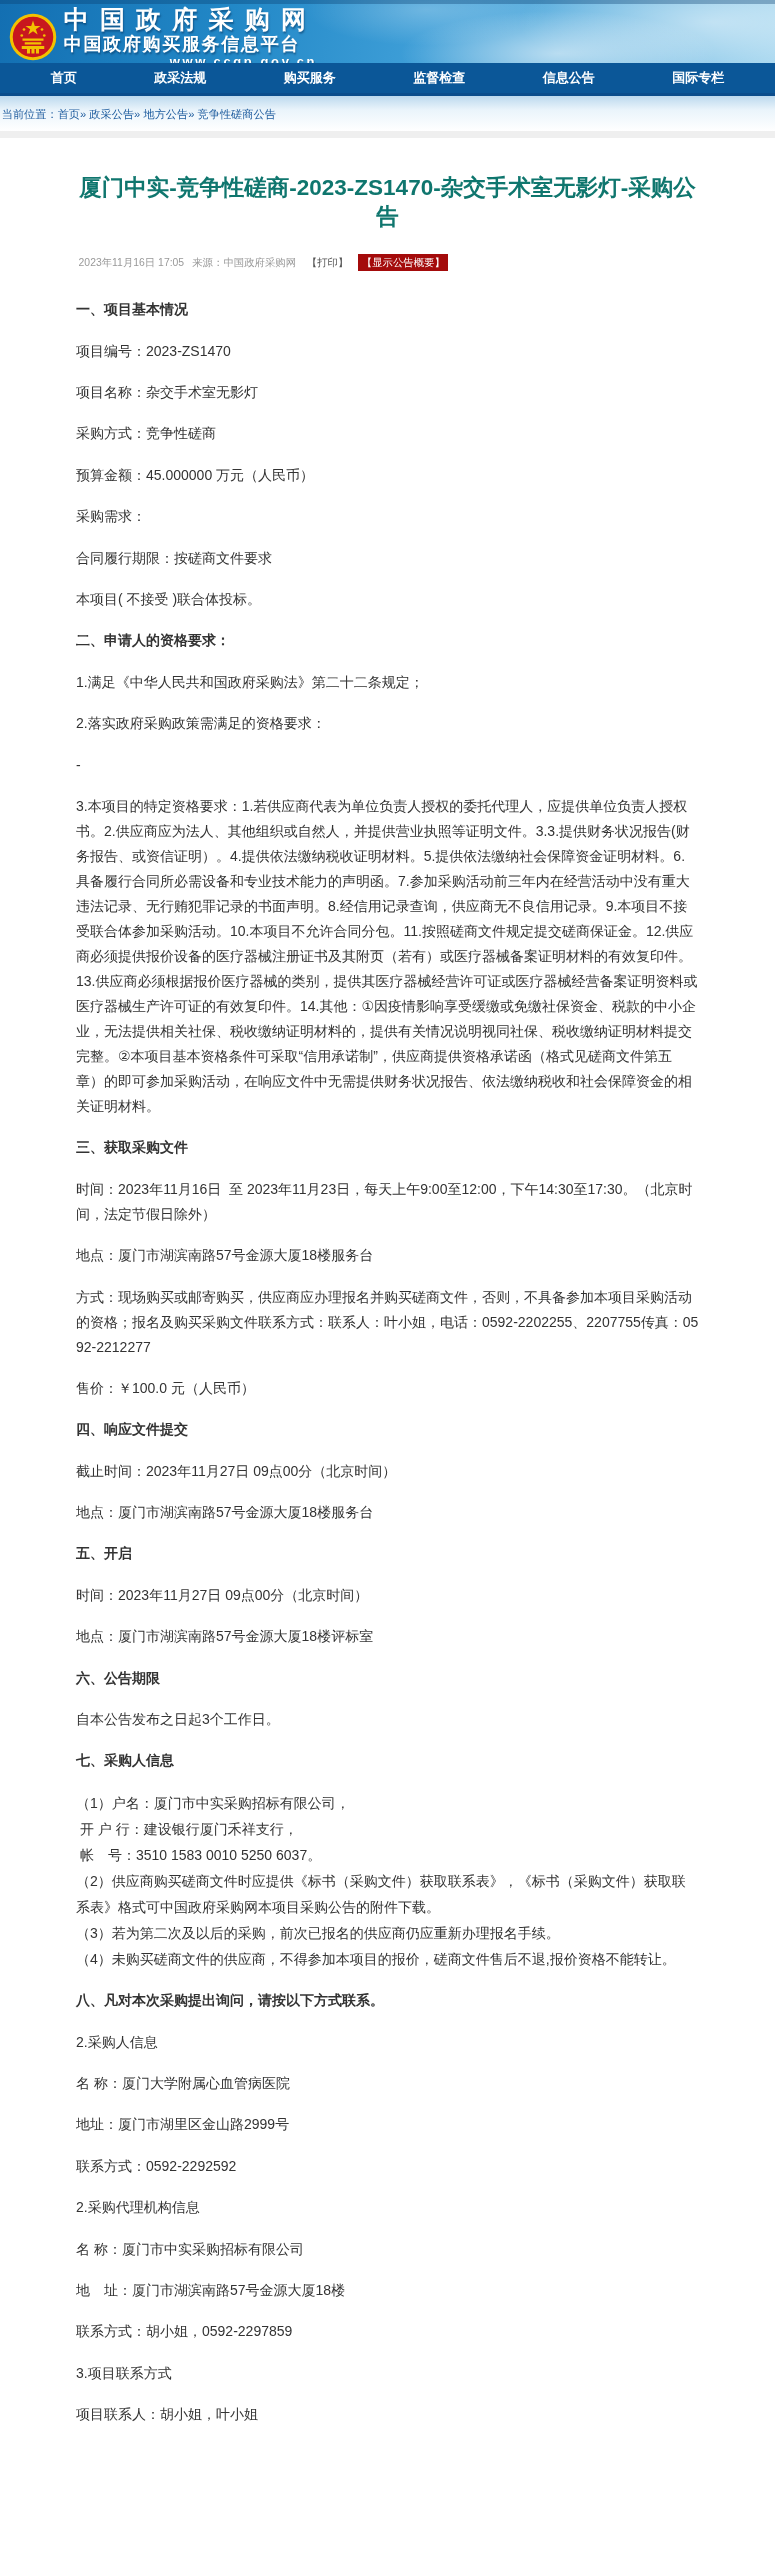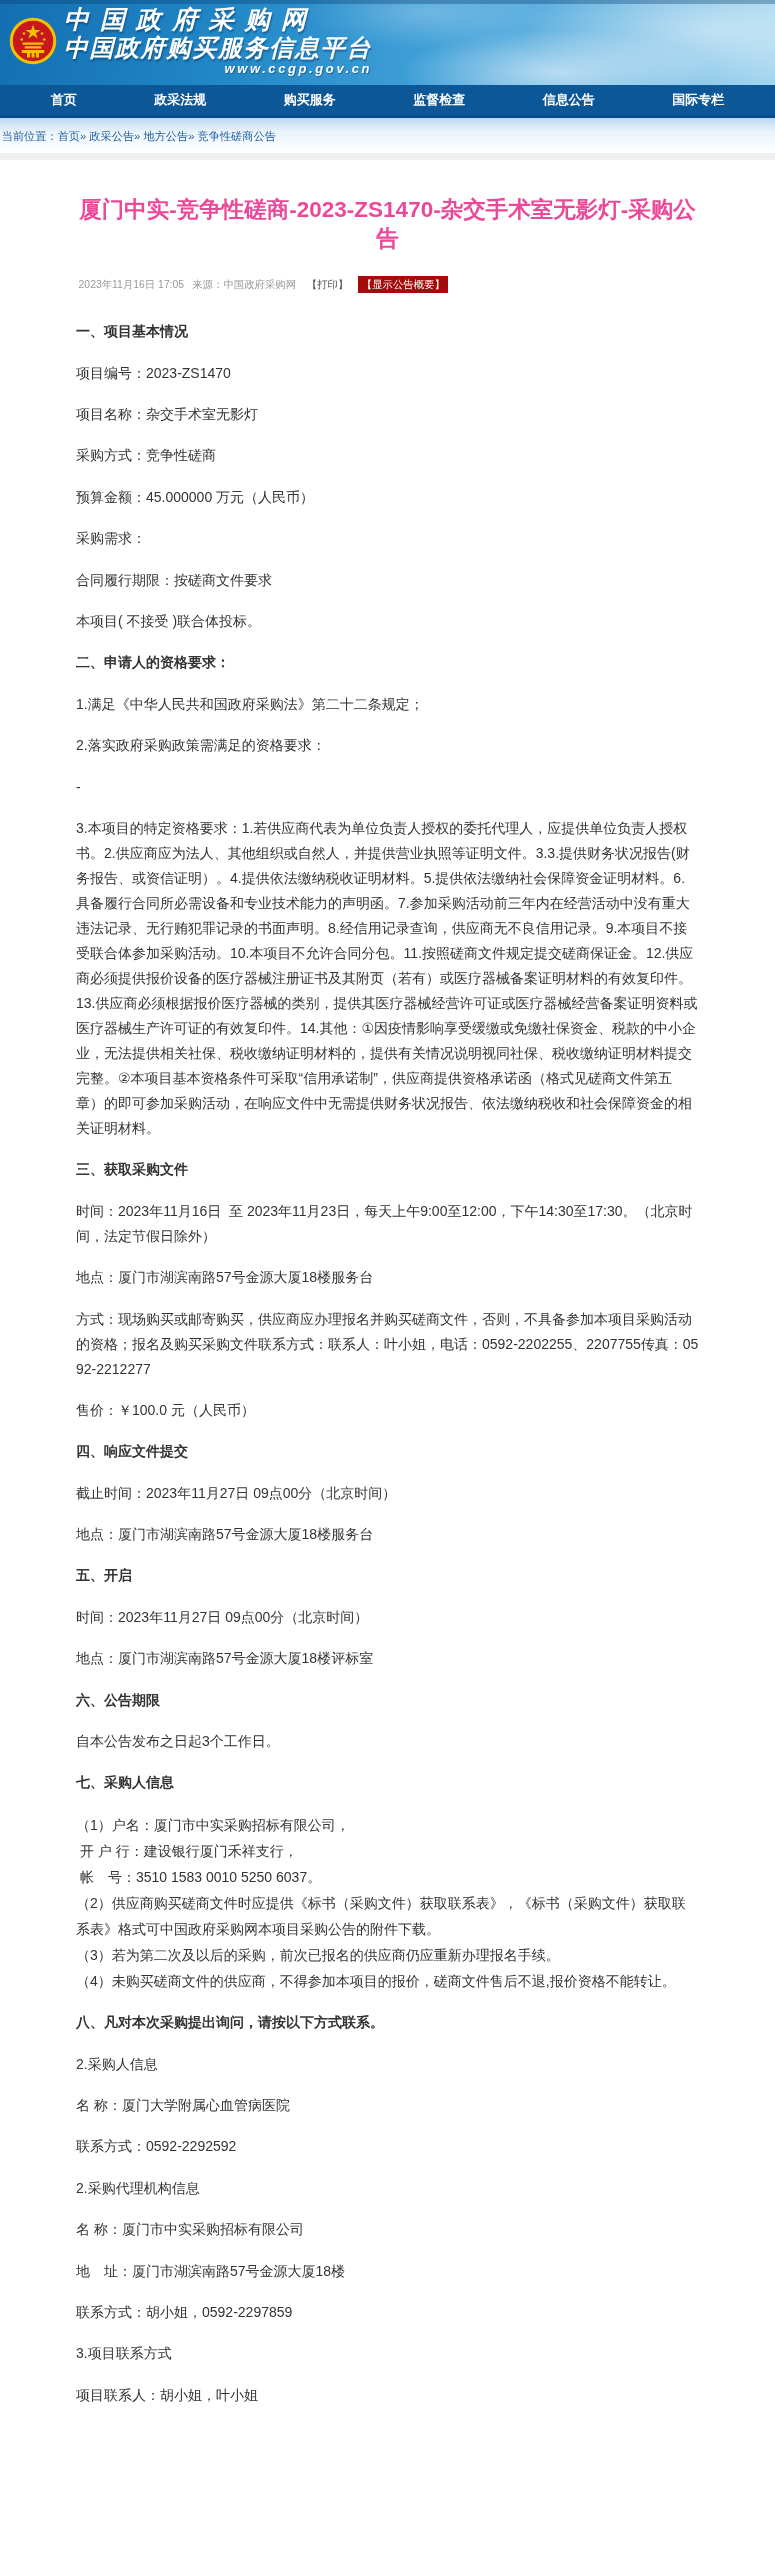--- a/index.html
+++ b/index.html
@@ -1,34 +1,33 @@
 <!DOCTYPE html>
 <html lang="zh" style="font-size:14px"><head>
 <meta charset="utf-8">
 <style>
   html,body { margin:0; padding:0; background:#fff; }
   body { font-family:"Liberation Sans","DejaVu Sans",sans-serif; color:#333; }
   .page { width:775px; margin:0 auto; background:#fff; }
 
   
   .banner {
-    height:85px; position:relative; overflow:hidden;
+    height:63px; position:relative; overflow:hidden;
     background-image:
       radial-gradient(ellipse 225px 61px at 72% 85%, rgba(255,255,255,.55), transparent 70%),
       radial-gradient(ellipse 277px 78px at 92% 35%, rgba(255,255,255,.45), transparent 70%),
       radial-gradient(ellipse 173px 52px at 55% 15%, rgba(255,255,255,.25), transparent 70%),
       linear-gradient(100deg,#136fb2 0%,#2288c7 30%,#3f9fd8 55%,#74bce4 80%,#a5d6ef 100%);
-    font-style: italic;
   }
   .banner::before{ content:""; position:absolute; top:0; left:0; right:0; height:3.5px; background:rgba(8,60,110,.35); }
   .logo-wrap { display:flex; align-items:center; padding:5.2px 0 0 8.7px; }
   .emblem { width:48px; height:48px; flex:0 0 auto; margin-right:7px; }
   .logo-text { color:#fff; line-height:1.15; }
   .logo-title { font-size:25px; font-weight:bold; letter-spacing:11.2px; text-shadow:0.9px 1.7px 1.7px rgba(0,40,80,.45); white-space:nowrap; }
-  .logo-sub { font-size:24px; font-weight:bold; letter-spacing:1.7px; text-shadow:0.9px 1.7px 1.7px rgba(0,40,80,.45); }
+  .logo-sub { font-size:18px; font-weight:bold; letter-spacing:1.7px; text-shadow:0.9px 1.7px 1.7px rgba(0,40,80,.45); }
   .logo-url { font-size:13px; font-weight:bold; letter-spacing:2.6px; text-align:right; text-shadow:0.9px 0.9px 0.9px rgba(0,40,80,.45); }
 
   
   .nav { background:#0b5798; height:30px; display:flex; align-items:center; justify-content:space-around; padding:0 12px; }
   .nav-item { color:#fff; font-size:13px; font-weight:bold; text-decoration:none; cursor:pointer; }
 
   
   .crumb-band {
     border-top:3.5px solid #0b4d8c;
     background:linear-gradient(180deg,#bcd9ee 0%,#eaf4fb 40%,#ffffff 100%);
@@ -36,21 +35,21 @@
     font-size:11.2px; color:#1e5c9e;
   }
   .crumb-band a, .crumb-band span { color:#1e5c9e; text-decoration:none;text-align:right; }
   .crumb { cursor:pointer; }
   .crumb + .crumb::before { content:"» "; color:#1e5c9e; cursor:default; }
 
   .gray-strip { height:7px; background:#efefef; }
 
   
   .article { padding:0 76px 61px 76px; }
-  .article-title { text-align:center; font-size:22.5px; font-weight:bold; color:#ec4899; margin:35px 0 0 0; line-height:1.3; }
+  .article-title { text-align:center; font-size:22.5px; font-weight:bold; color:#0f766e; margin:35px 0 0 0; line-height:1.3; }
   .article-meta { margin-top:22.5px; font-size:10.4px; color:#999; }
   .meta-piece { margin:0 2.6px; }
   .print-btn { color:#555; cursor:pointer; margin-left:5.2px; }
   .summary-btn { display:inline-block; background:#a40b0b; color:#fff; padding:1.7px 3.5px; margin-left:7px; cursor:pointer; }
 
   .article-body { margin-top:26px; }
   .article-body p { font-size:14px; line-height:25px; margin:16.4px 0; white-space:pre-wrap; word-break:break-all; }
   .article-body p.bold { font-weight:bold; }
   .article-body p.tight { margin:0; line-height:26px; }
 </style>
@@ -140,20 +139,21 @@
         <p class="bold">七、采购人信息</p>
         <p class="tight">（1）户名：厦门市中实采购招标有限公司，</p>
         <p class="tight"> 开 户 行：建设银行厦门禾祥支行，</p>
         <p class="tight"> 帐　号：3510 1583 0010 5250 6037。</p>
         <p class="tight">（2）供应商购买磋商文件时应提供《标书（采购文件）获取联系表》，《标书（采购文件）获取联系表》格式可中国政府采购网本项目采购公告的附件下载。</p>
         <p class="tight">（3）若为第二次及以后的采购，前次已报名的供应商仍应重新办理报名手续。</p>
         <p class="tight">（4）未购买磋商文件的供应商，不得参加本项目的报价，磋商文件售后不退,报价资格不能转让。</p>
         <p class="bold">八、凡对本次采购提出询问，请按以下方式联系。</p>
         <p>2.采购人信息</p>
         <p>名 称：厦门大学附属心血管病医院</p>
+        <p>地址：厦门市湖里区金山路2999号</p>
         <p>联系方式：0592-2292592</p>
         <p>2.采购代理机构信息</p>
         <p>名 称：厦门市中实采购招标有限公司</p>
         <p>地　址：厦门市湖滨南路57号金源大厦18楼</p>
         <p>联系方式：胡小姐，0592-2297859</p>
         <p>3.项目联系方式</p>
         <p>项目联系人：胡小姐，叶小姐</p>
     </div>
   </div>
 

